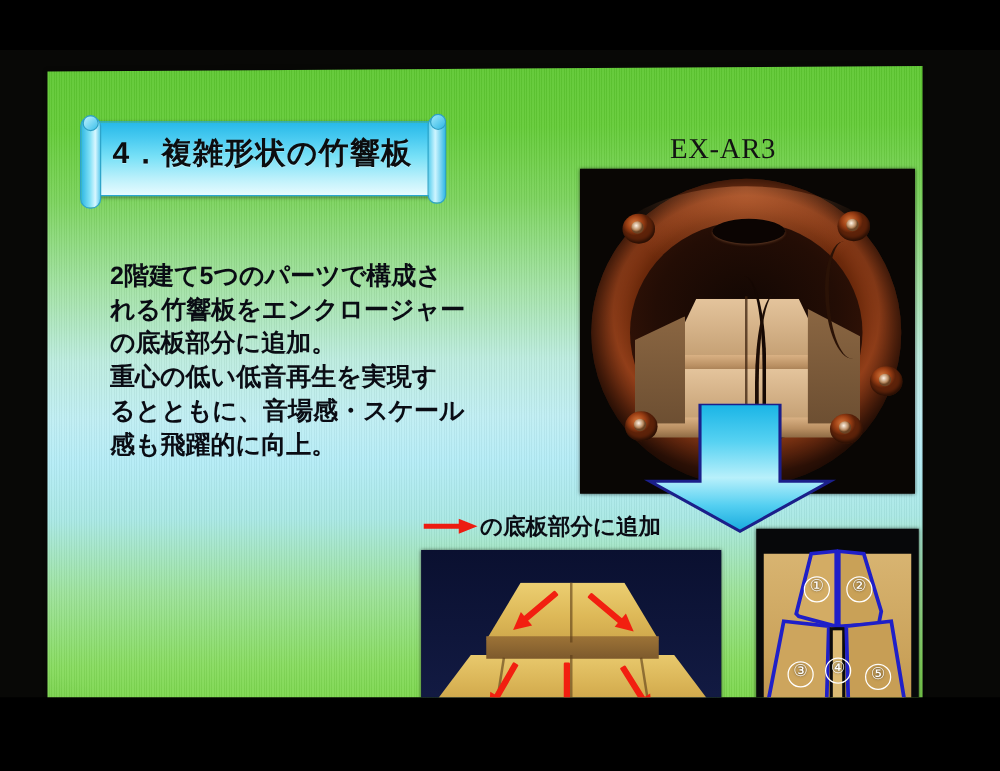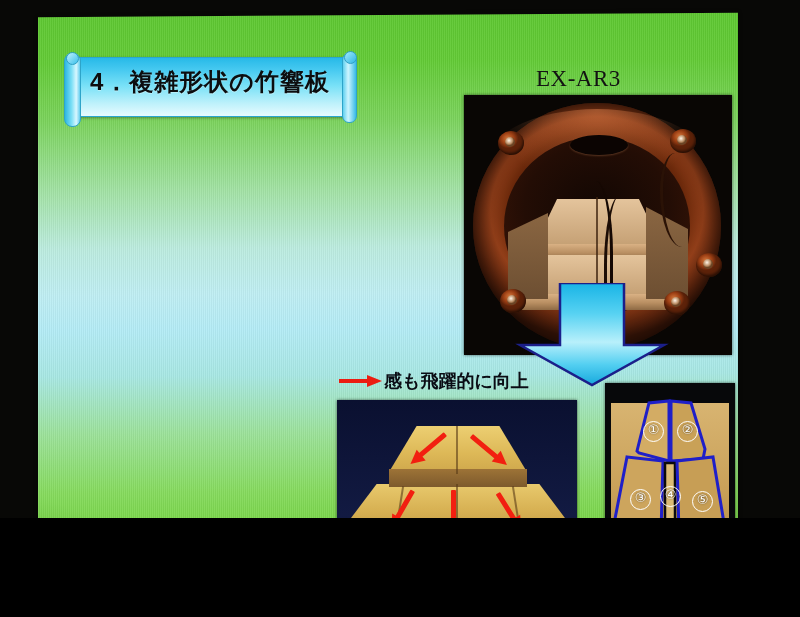--- a/index.html
+++ b/index.html
@@ -1,17 +1,17 @@
 <!DOCTYPE html>
 <html><head>
 <meta charset="utf-8">
 <style>
   html,body{margin:0;padding:0;background:#000;}
   #shot{position:relative;width:800px;height:518px;background:#080806;overflow:hidden;
-        font-family:"Liberation Sans",sans-serif;}
+        font-family:"Liberation Sans",sans-serif;margin-top:40px;}
 
   
   #slide{position:absolute;left:38px;top:15px;width:700px;height:580px;
     background:
       linear-gradient(180deg,
         #5ec832 0%, #63cb36 8%, #7bd35c 18%, #a2e2a4 30%,
         #bcecdf 40%, #bfeef3 48%, #b4ecf6 54%, #a8e8e4 62%,
         #9ce29a 72%, #86db5e 82%, #6fd138 92%, #63cc33 100%);
     box-shadow:0 0 4px rgba(0,0,0,.35);
     transform:skewY(-0.35deg);
@@ -138,20 +138,28 @@
 
     <div id="banner">
       <div class="plate"></div>
       <div class="roll-l"></div>
       <div class="curl-l"></div>
       <div class="roll-r"></div>
       <div class="curl-r"></div>
       <div class="title">4．複雑形状の竹響板</div>
     </div>
 
+    <div id="body-text">
+      <div>2階建て5つのパーツで構成さ</div>
+      <div>れる竹響板をエンクロージャー</div>
+      <div>の底板部分に追加。</div>
+      <div>重心の低い低音再生を実現す</div>
+      <div>るとともに、音場感・スケール</div>
+      <div>感も飛躍的に向上。</div>
+    </div>
 
     <div id="exar3" style="left:536px">EX-AR3</div>
 
     <div id="photo-enclosure">
       <div class="ring"></div>
       <div class="ringhi"></div>
       <div class="inner"></div>
       <div class="slot"></div>
 
       <div class="woodtop" style="left:70px;top:104px;width:128px;height:48px;clip-path:polygon(18% 0%,82% 0%,100% 100%,0% 100%)"></div>
@@ -199,21 +207,21 @@
           </linearGradient>
         </defs>
       </svg>
     </div>
 
     <div id="legend">
       <span class="ra">
         <span class="shaft"></span>
           <span class="head"></span>
       </span>
-      <span class="txt">感も飛躍的に向上</span>
+      <span class="txt">の底板部分に追加</span>
     </div>
 
     <div id="photo-stack">
       <div class="bg"></div>
       <div class="base"></div>
 
       <div class="t2top"></div>
       <div class="t2side"></div>
       <div class="t2side2"></div>
       <div class="t1top"></div>

